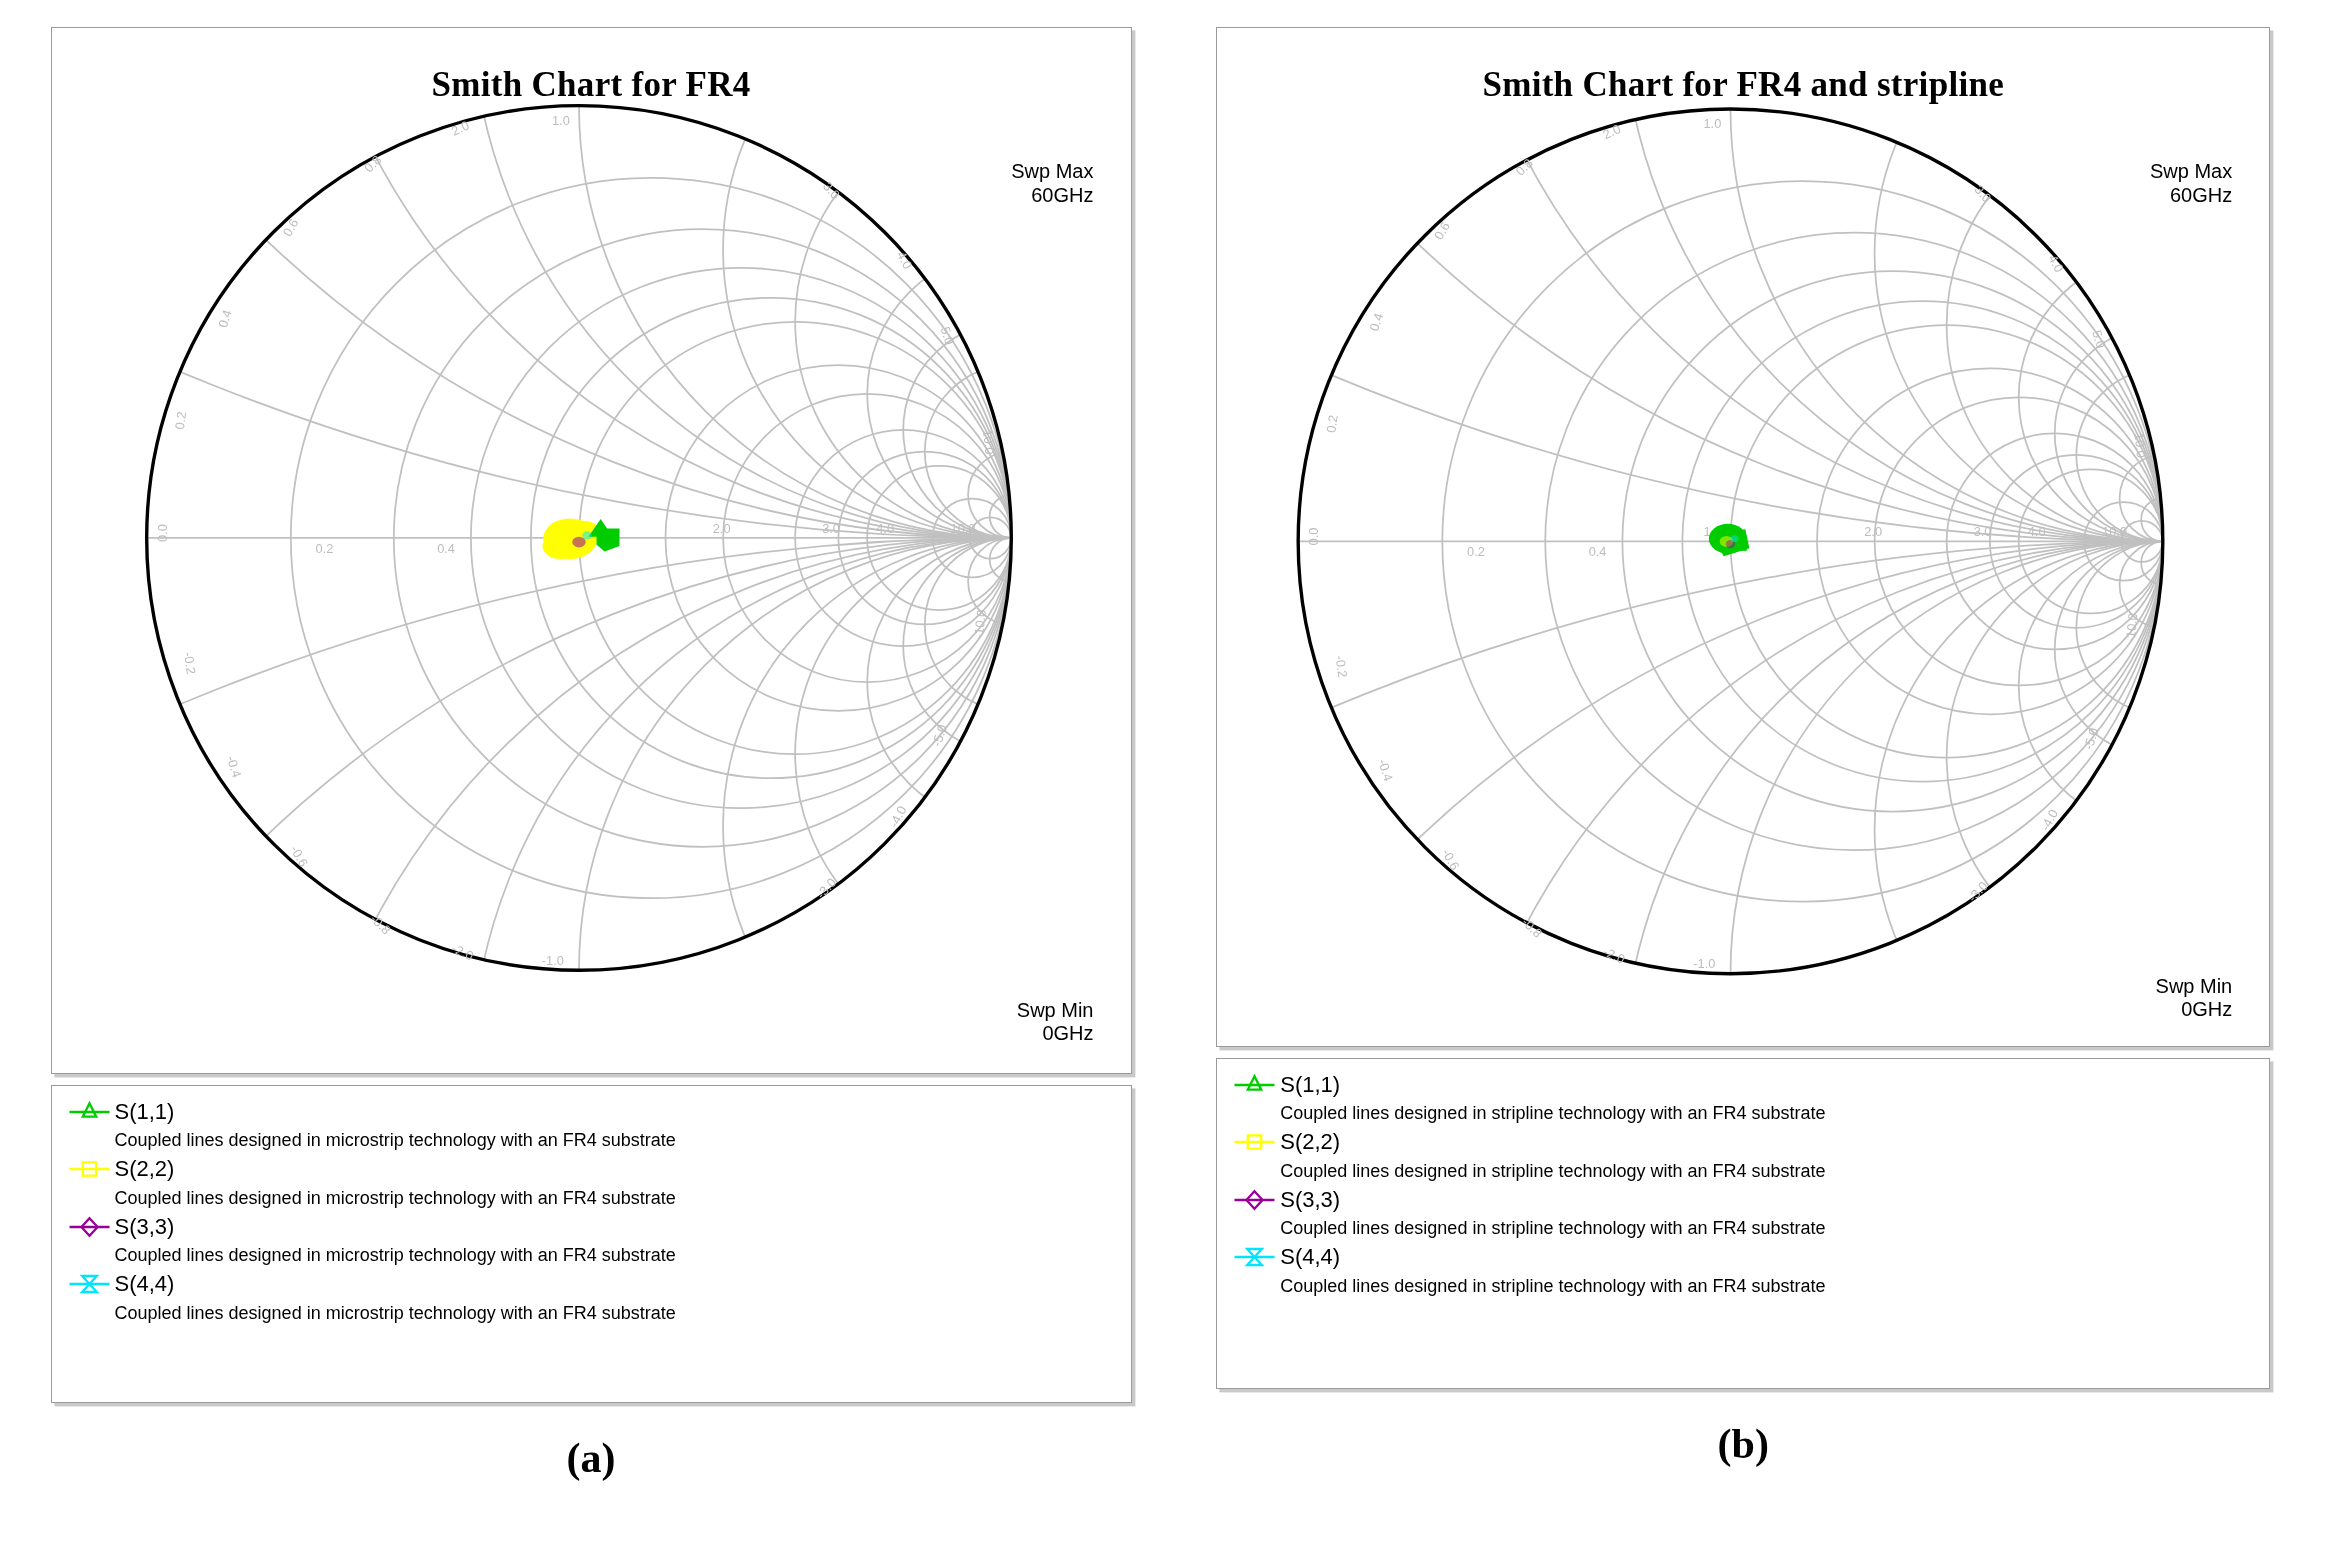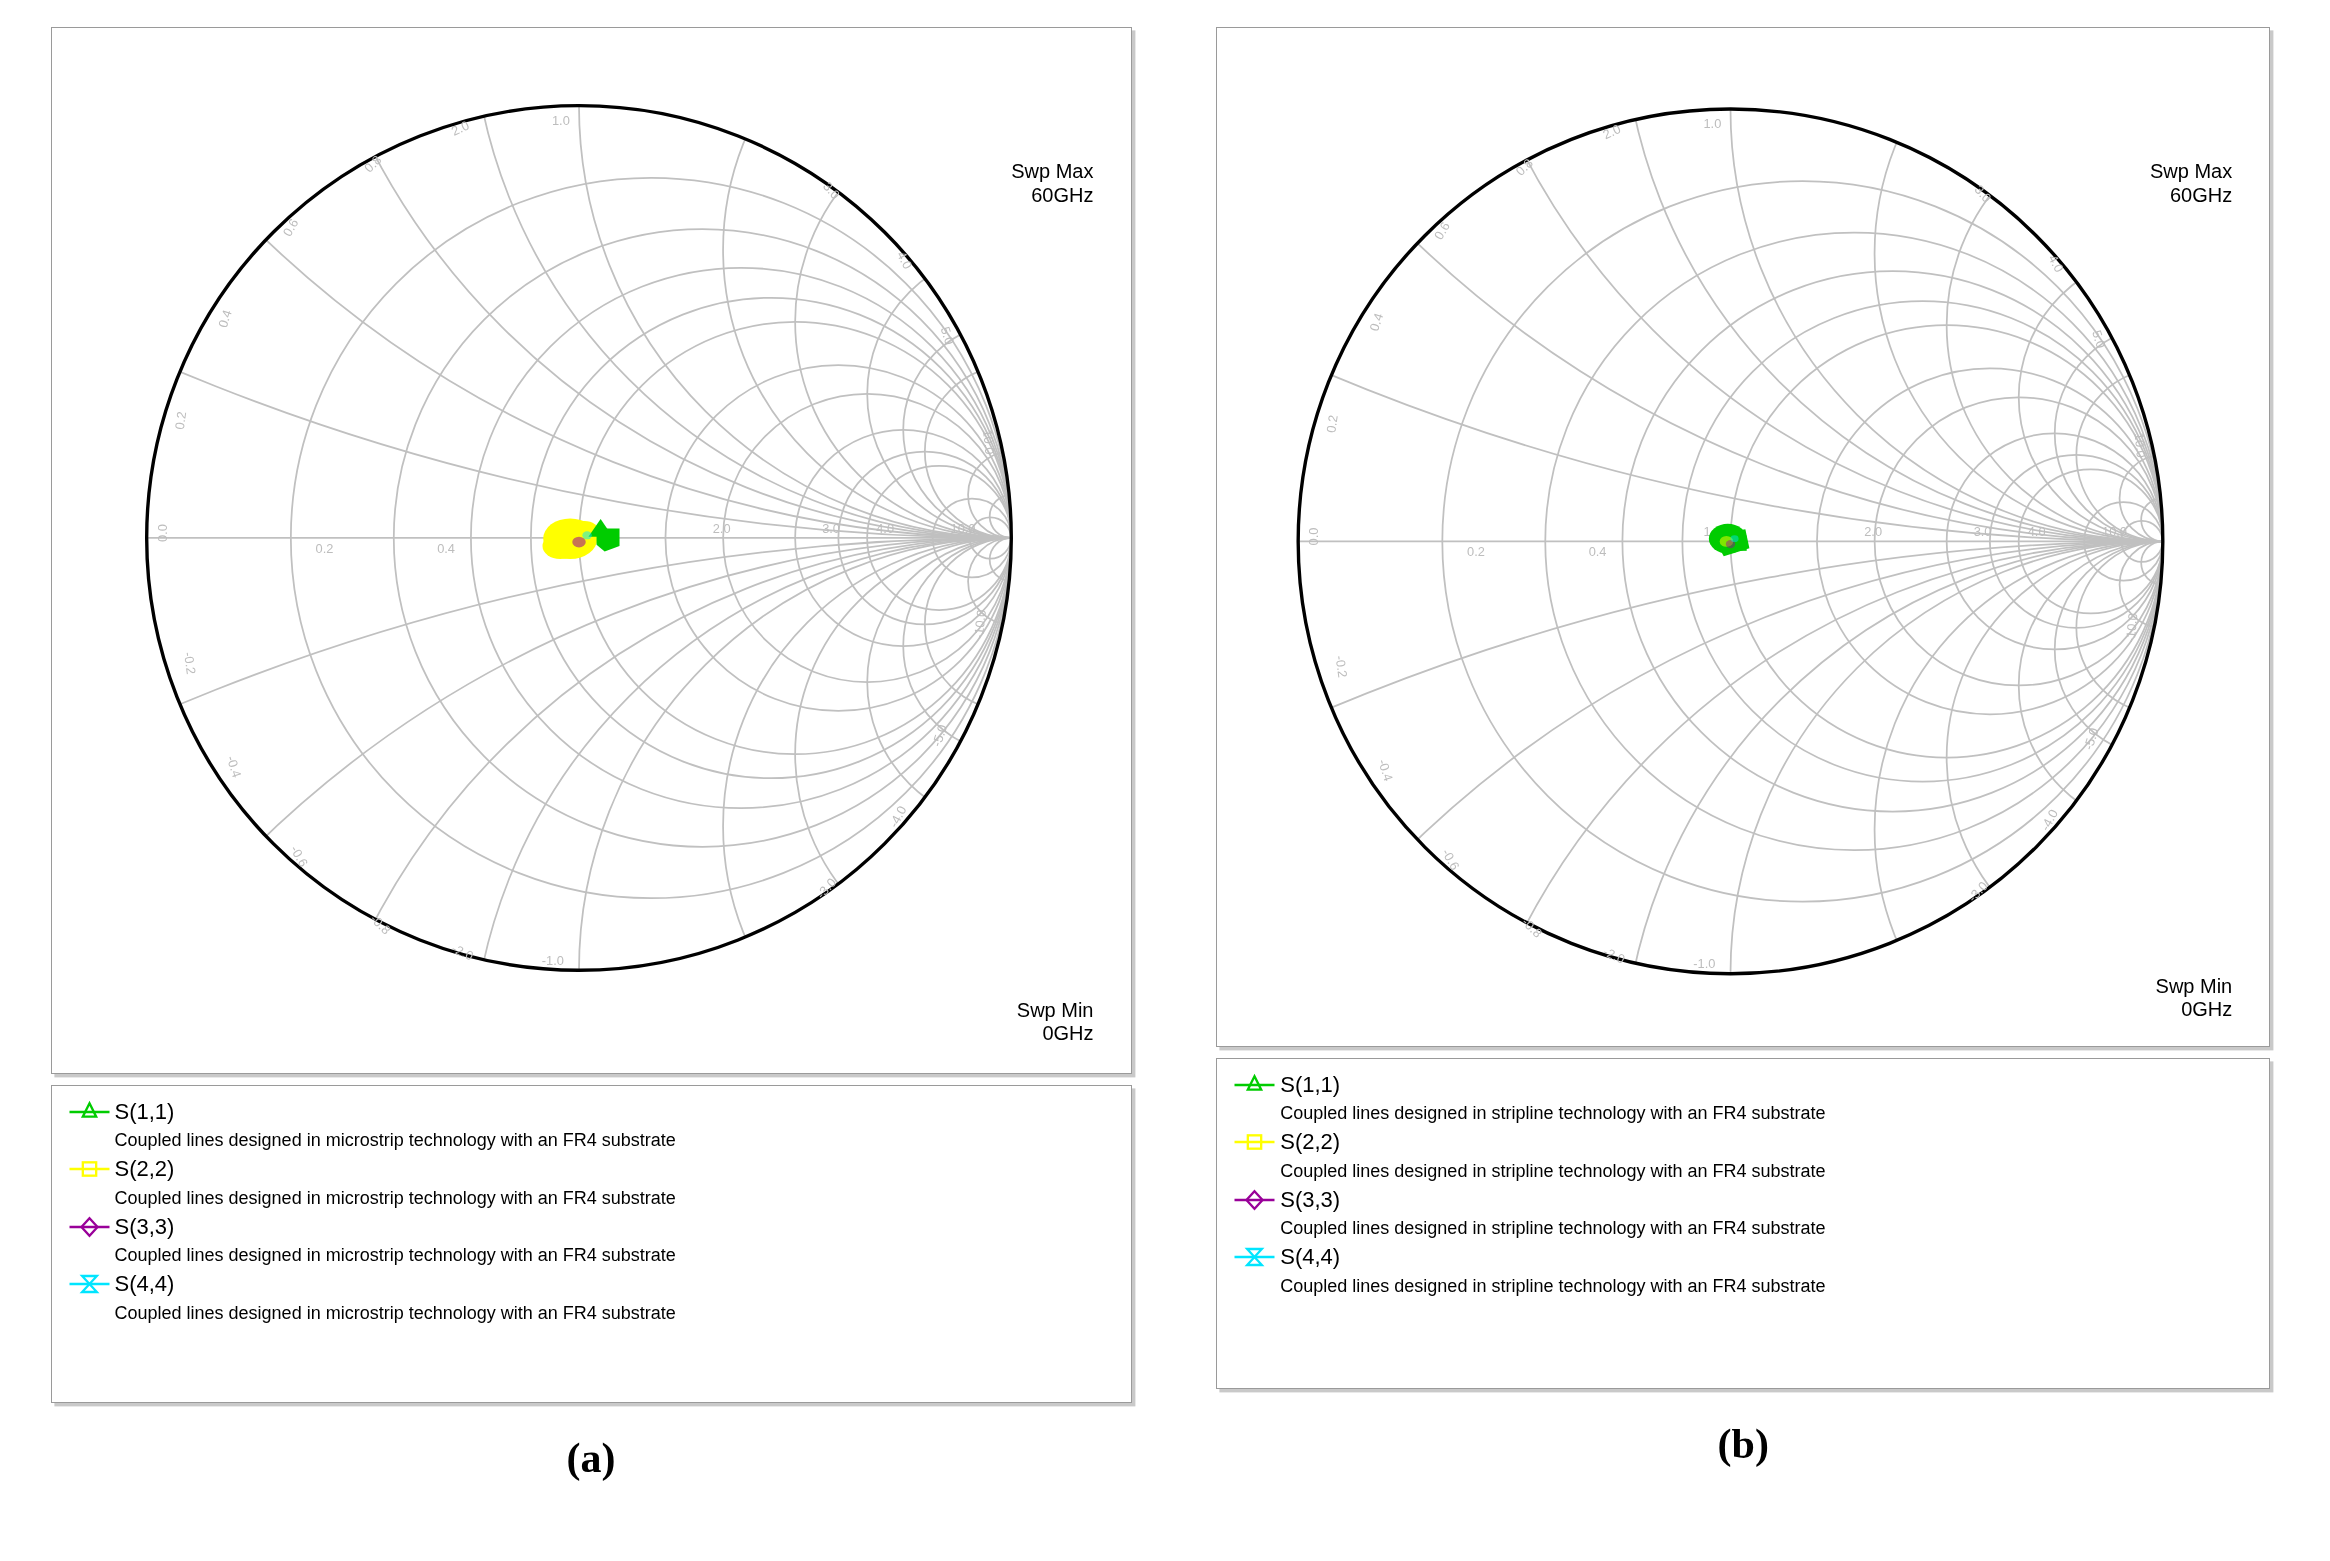--- a/index.html
+++ b/index.html
@@ -126,20 +126,21 @@
   }
 </style>
 </head>
 <body>
 
 <div class="figure-row">
 
   <div class="panel panel-a">
 
     <div class="chart-box chart-box-a">
+      <div class="chart-title">Smith Chart for FR4</div>
 
       <div class="swp swp-max">
         <div>Swp Max</div>
         <div>60GHz</div>
       </div>
       <div class="swp swp-min-a">
         <div>Swp Min</div>
         <div>0GHz</div>
       </div>
 
@@ -326,20 +327,21 @@
       </div>
 
     </div>
 
     <div class="panel-caption">(a)</div>
   </div>
 
   <div class="panel panel-b">
 
     <div class="chart-box chart-box-b">
+      <div class="chart-title">Smith Chart for FR4 and stripline</div>
 
       <div class="swp swp-max">
         <div>Swp Max</div>
         <div>60GHz</div>
       </div>
       <div class="swp swp-min-b">
         <div>Swp Min</div>
         <div>0GHz</div>
       </div>
 

